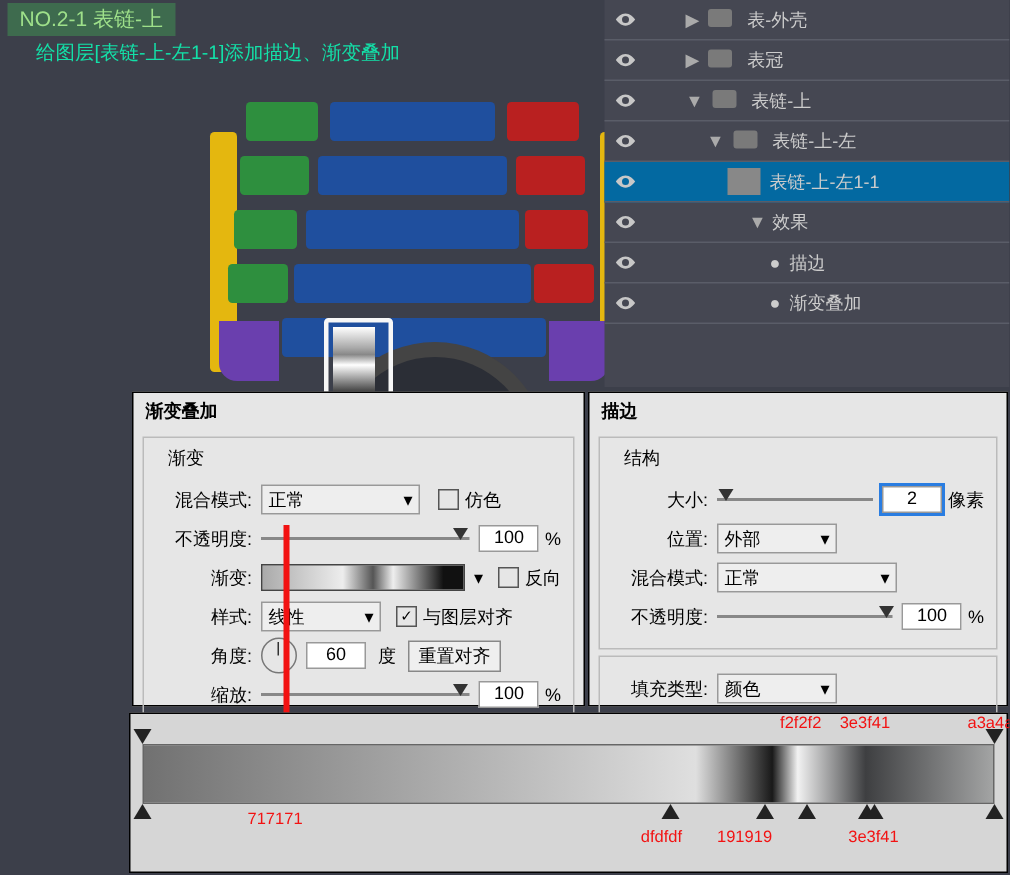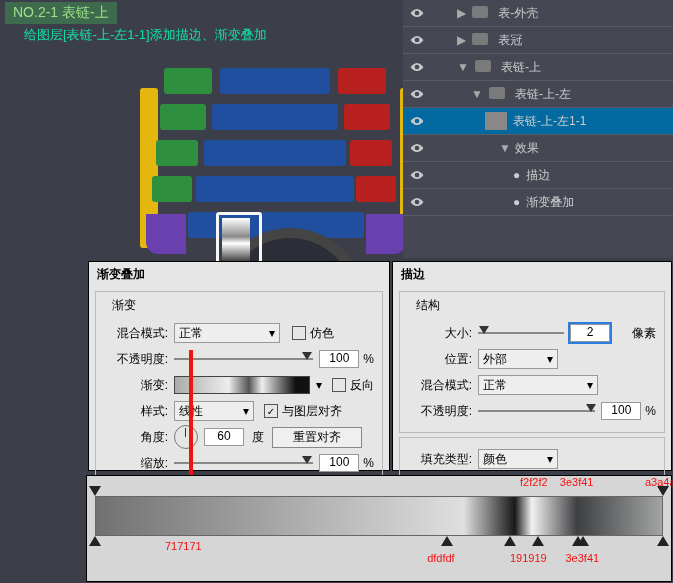--- a/index.html
+++ b/index.html
@@ -29,21 +29,21 @@
 .section-title{margin:-12px 0 4px 4px;display:inline-block;background:#e6e6e6;padding:0 4px}
 .field{display:flex;align-items:center;margin:4px 0;height:22px}
 .label{width:64px;text-align:right;margin-right:6px}
 .select{display:flex;align-items:center;border:1px solid #999;background:#eee;padding:0 4px;height:18px;min-width:60px;justify-content:space-between}
 .num{background:#fff;border:1px solid #999;width:38px;height:16px;text-align:center}
 .num.hl{outline:2px solid #2a7de1}
 .slider{flex:1;height:12px;position:relative;margin-right:6px}
 .slider::before{content:"";position:absolute;top:5px;left:0;right:0;height:2px;background:#888}
 .thumb-tri{position:absolute;top:-1px;width:0;height:0;border-left:5px solid transparent;border-right:5px solid transparent;border-top:8px solid #333}
 .chk{width:12px;height:12px;border:1px solid #555;margin-right:4px;display:inline-flex;align-items:center;justify-content:center;font-size:10px}
-.btn{border:1px solid #888;background:#efefef;padding:1px 20px;font-size:12px}
+.btn{border:1px solid #888;background:#efefef;padding:1px 6px;font-size:12px}
 .grad-preview{height:16px;flex:1;border:1px solid #444;background:linear-gradient(90deg,#aaa,#ededed 40%,#555 55%,#eee 65%,#111 90%);margin-right:6px}
 .swatch{width:30px;height:16px;border:1px solid #666;background:#0d0d0d}
 
 .arrow-down{position:absolute;left:189px;top:350px;width:4px;height:140px;background:#f21212}
 .arrow-down::after{content:"";position:absolute;bottom:-8px;left:-6px;border-left:8px solid transparent;border-right:8px solid transparent;border-top:12px solid #f21212}
 
 .editor{position:absolute;left:86px;top:475px;width:584px;height:105px;background:#d6d6d6;border:1px solid #000}
 .ed-track{position:absolute;left:8px;top:20px;right:8px;height:38px;border:1px solid #666;background:linear-gradient(90deg,#717171 0%,#dfdfdf 65%,#191919 74%,#f2f2f2 77%,#3e3f41 85%,#a3a4a4 100%)}
 .stop-top,.stop-bot{position:absolute;width:0;height:0}
 .stop-top{top:10px;border-left:6px solid transparent;border-right:6px solid transparent;border-top:10px solid #222}
@@ -236,21 +236,21 @@
 <div class="panel stroke-panel">
   <div class="title">描边</div>
   <div class="section">
     <span class="section-title">结构</span>
     <div class="field">
       <span class="label">大小:</span>
       <div class="slider">
           <div class="thumb-tri" style="left:1%"></div>
         </div>
       <span class="num hl">2</span>
-      <span style="margin-left:22px">像素</span>
+      <span style="margin-left:4px">像素</span>
     </div>
     <div class="field">
       <span class="label">位置:</span>
       <div class="select" style="width:70px">
           <span>外部</span>
           <span>▾</span>
         </div>
     </div>
     <div class="field">
       <span class="label">混合模式:</span>
@@ -288,21 +288,21 @@
 <div class="editor">
   <div class="ed-track"></div>
   <div id="stops">
       <div class="stop-top" style="left: 2px;"></div>
       <div class="stop-top" style="left: 570px;"></div>
       <div class="stop-bot" style="left: 2px;"></div>
       <div class="stop-lbl" style="left: 78px; top: 64px;">717171</div>
       <div class="stop-bot" style="left: 354.16px;"></div>
       <div class="stop-lbl" style="left: 340.16px; top: 76px;">dfdfdf</div>
       <div class="stop-bot" style="left: 416.64px;"></div>
-      <div class="stop-lbl" style="left: 423px; top: 76px;">191919</div>
+      <div class="stop-lbl" style="left: 391px; top: 76px;">191919</div>
       <div class="stop-bot" style="left: 445.04px;"></div>
       <div class="stop-lbl" style="left: 433.04px; top: 0px;">f2f2f2</div>
       <div class="stop-bot" style="left: 484.8px;"></div>
       <div class="stop-lbl" style="left: 472.8px; top: 0px;">3e3f41</div>
       <div class="stop-bot" style="left: 490.48px;"></div>
       <div class="stop-lbl" style="left: 478.48px; top: 76px;">3e3f41</div>
       <div class="stop-bot" style="left: 570px;"></div>
       <div class="stop-lbl" style="left: 558px; top: 0px;">a3a4a4</div>
     </div>
 </div>

